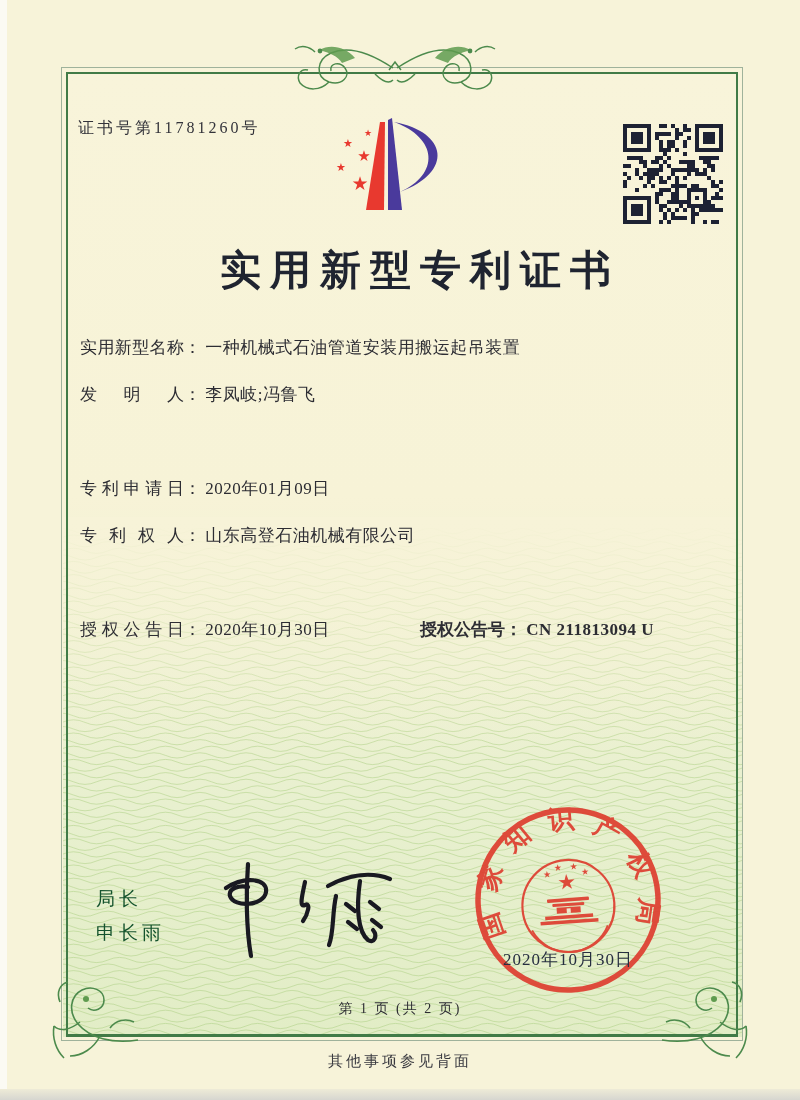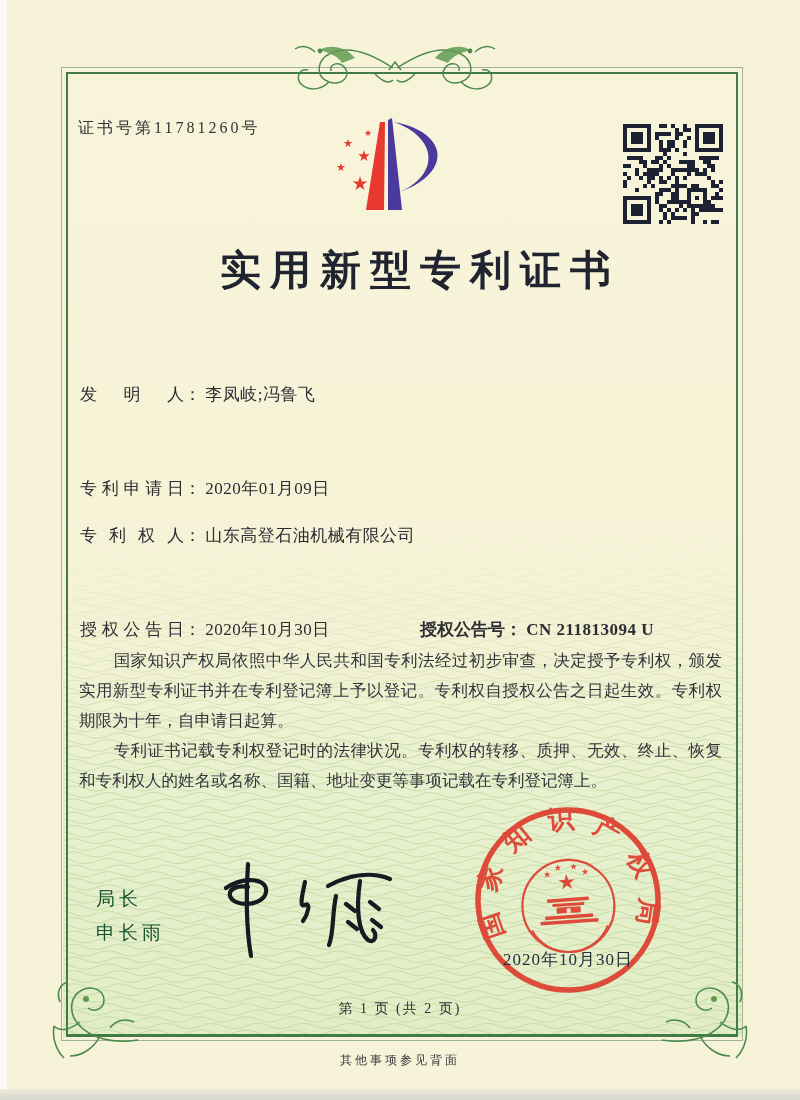--- a/index.html
+++ b/index.html
@@ -24,21 +24,21 @@
   .title{left:0;top:243px;width:800px;text-align:center;font-size:41px;font-weight:600;letter-spacing:9px;color:#1f2430;z-index:3;padding-left:20px;}
   .row{left:80px;width:660px;height:26px;font-size:17px;z-index:3;white-space:nowrap;}
   .row .lbl{display:inline-block;width:104px;text-align:justify;text-align-last:justify;vertical-align:top;}
   .row .val{letter-spacing:.5px;}
   .grant-no{position:absolute;left:340px;top:0;font-weight:bold;}
   .paras{left:79px;top:646px;width:643px;font-size:16.5px;line-height:1.82;text-align:justify;z-index:3;color:#33333a;}
   .paras p{margin:0;text-indent:2.1em;}
   .signer{left:96px;font-size:19px;letter-spacing:4px;color:#14532d;z-index:3;}
   .seal-date{left:468px;top:948px;width:200px;text-align:center;font-size:17px;letter-spacing:1px;color:#262e40;z-index:4;}
   .page-info{left:0;top:1000px;width:800px;text-align:center;font-size:14px;letter-spacing:2px;z-index:3;}
-  .back-note{left:0;top:1052px;width:800px;text-align:center;font-size:12px;letter-spacing:3px;color:#3a3a40;z-index:3;}
+  .back-note{left:0;top:1052px;width:800px;text-align:center;font-size:15px;letter-spacing:3px;color:#3a3a40;z-index:3;}
   .edge-left{left:0;top:0;width:7px;height:1100px;background:#fbfaf3;z-index:6;}
   .edge-bottom{left:0;top:1089px;width:800px;height:11px;background:linear-gradient(#eeebd7,#d6d6d0);z-index:6;}
 </style>
 </head>
 <body>
 
 <div class="page">
 
   <div class="abs inner-bg">
     <svg id="waves" width="679" height="520">
@@ -363,20 +363,24 @@
       <rect x="0" y="72" width="28" height="28" fill="#1d2233"></rect>
       <rect x="4" y="76" width="20" height="20" fill="#f7f3d9"></rect>
       <rect x="8" y="80" width="12" height="12" fill="#1d2233"></rect>
       <rect x="64" y="64" width="20" height="20" fill="#1d2233"></rect>
       <rect x="68" y="68" width="12" height="12" fill="#f7f3d9"></rect>
       <rect x="72" y="72" width="4" height="4" fill="#1d2233"></rect>
     </svg>
 
   <div class="abs title">实用新型专利证书</div>
 
+  <div class="abs row" style="top:336px">
+    <span class="lbl">实用新型名称</span><span>：</span>
+    <span class="val">一种机械式石油管道安装用搬运起吊装置</span>
+  </div>
   <div class="abs row" style="top:383px">
     <span class="lbl">发明人</span><span>：</span>
     <span class="val">李凤岐;冯鲁飞</span>
   </div>
   <div class="abs row" style="top:477px">
     <span class="lbl">专利申请日</span><span>：</span>
     <span class="val">2020年01月09日</span>
   </div>
   <div class="abs row" style="top:524px">
     <span class="lbl">专利权人</span><span>：</span>
@@ -384,24 +388,20 @@
   </div>
   <div class="abs row" style="top:618px">
     <span class="lbl">授权公告日</span><span>：</span>
     <span class="val">2020年10月30日</span>
     <span class="grant-no">
       <span>授权公告号</span><span>：</span>
       <span class="val">CN 211813094 U</span>
     </span>
   </div>
 
-  <div class="abs paras">
-    <p>国家知识产权局依照中华人民共和国专利法经过初步审查，决定授予专利权，颁发实用新型专利证书并在专利登记簿上予以登记。专利权自授权公告之日起生效。专利权期限为十年，自申请日起算。</p>
-    <p>专利证书记载专利权登记时的法律状况。专利权的转移、质押、无效、终止、恢复和专利权人的姓名或名称、国籍、地址变更等事项记载在专利登记簿上。</p>
-  </div>
 
   <div class="abs signer" style="top:886px">局长</div>
   <div class="abs signer" style="top:920px">申长雨</div>
 
   <svg class="abs" style="left:210px;top:848px;z-index:3" width="205" height="115" viewBox="0 0 205 115">
     <g stroke="#191921" stroke-width="4.2" fill="none" stroke-linecap="round" stroke-linejoin="round">
       <path d="M38,16 C36,42 36,80 41,108"></path>
       <path d="M16,40 C34,28 58,30 56,44 C54,58 24,60 20,48 C18,40 30,37 38,39"></path>
       <path d="M95,34 C92,48 89,60 95,57 C101,54 98,66 93,73"></path>
       <path d="M118,38 C140,26 162,24 180,31"></path>

